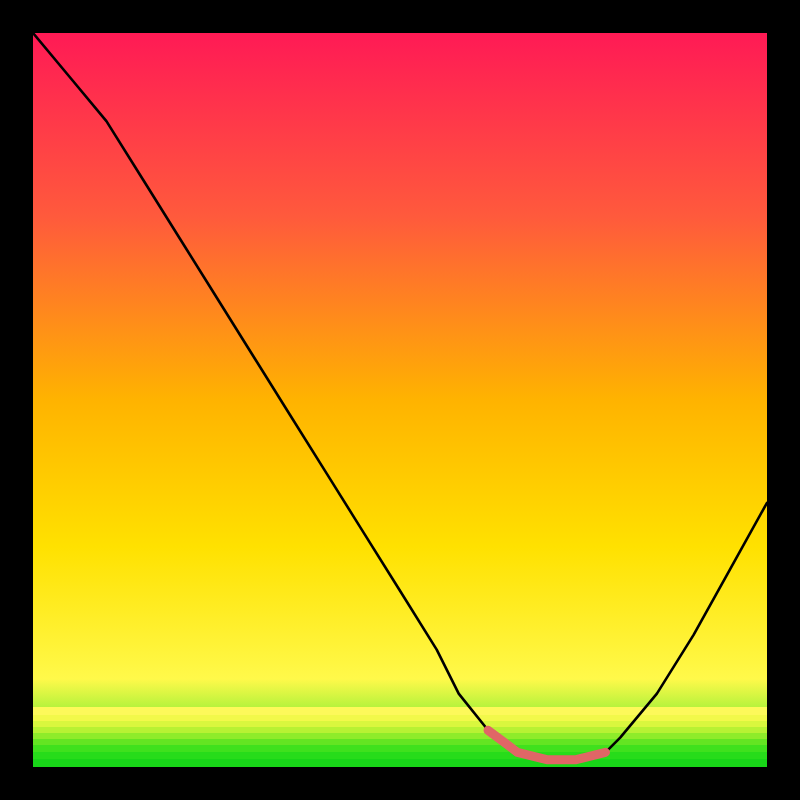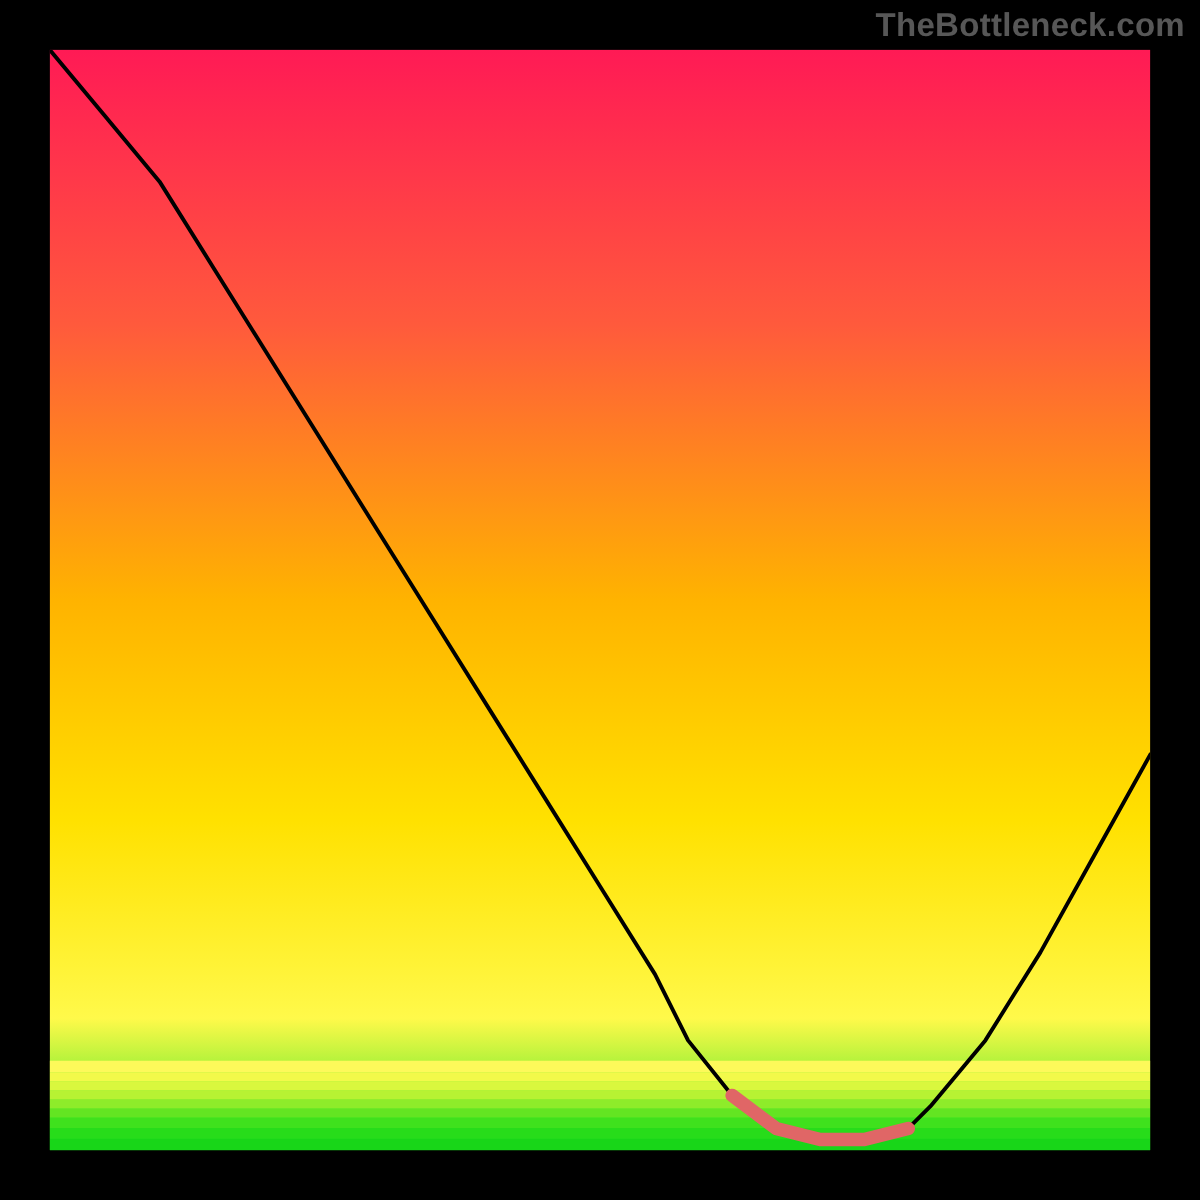--- a/index.html
+++ b/index.html
@@ -46,21 +46,20 @@
     left: 0;
     bottom: 0;
     width: 100%;
   }
 </style>
 </head>
 <body>
 
 <div class="frame">
 
-  <div class="watermark">TheBottleneck.com</div>
 
   <div class="plot">
 
     <svg class="gradient" viewBox="0 0 734 734" preserveAspectRatio="none">
       <defs>
         <linearGradient id="bg-grad" x1="0" y1="0" x2="0" y2="1">
             <stop offset="0%" stop-color="#ff1a55"></stop>
             <stop offset="25%" stop-color="#ff5a3c"></stop>
             <stop offset="50%" stop-color="#ffb300"></stop>
             <stop offset="70%" stop-color="#ffe100"></stop>

